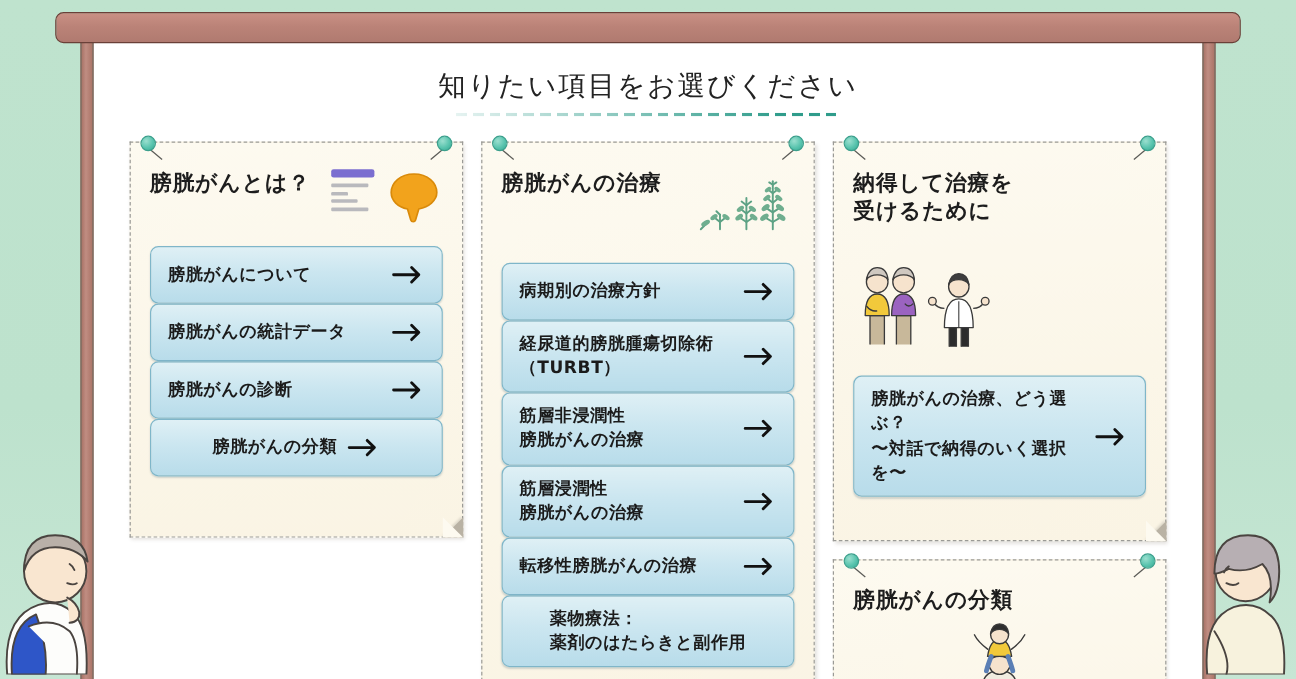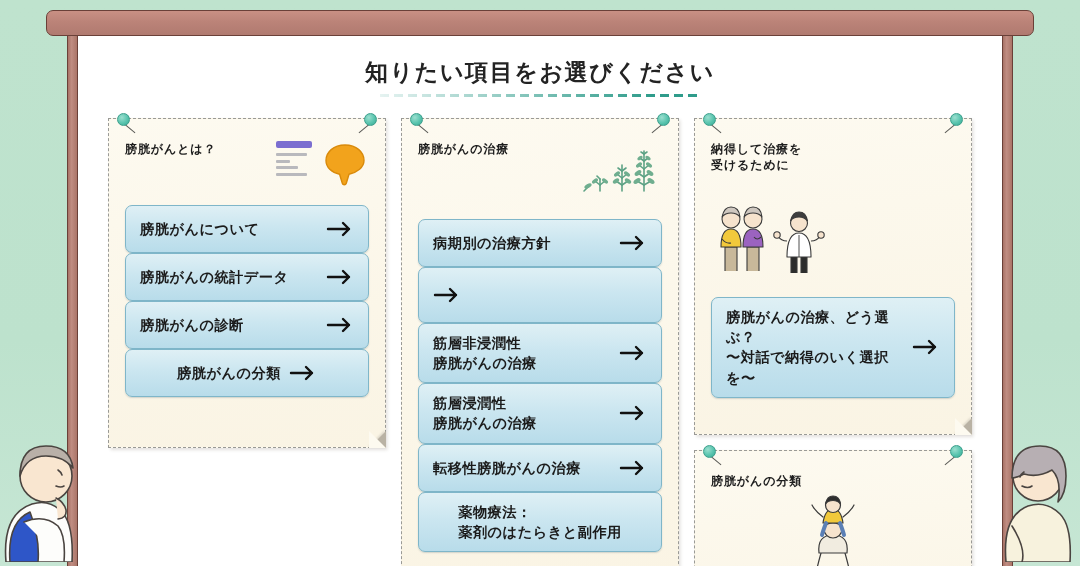--- a/index.html
+++ b/index.html
@@ -53,21 +53,21 @@
   
   .title-wrap {
     position: absolute;
     left: 78px; top: 58px;
     width: 924px;
     text-align: center;
     z-index: 7;
   }
   .page-title {
     font-size: 23px;
-    font-weight: 700;
+    font-weight: 400;
     color: #232323;
     letter-spacing: 1.6px;
     line-height: 1.25;
   }
   .title-rule {
     margin: 7px auto 0;
     width: 320px; height: 3px;
     background-image: repeating-linear-gradient(
       90deg,
       currentColor 0px, currentColor 9px,
@@ -148,21 +148,21 @@
   .card-head {
     position: relative;
     display: flex;
     align-items: flex-start;
     justify-content: space-between;
     gap: 6px;
     margin-bottom: 16px;
     min-height: 46px;
   }
   .card-title {
-    font-size: 12px;
+    font-size: 18px;
     font-weight: 700;
     color: #1d1d1d;
     letter-spacing: .9px;
     line-height: 1.34;
     white-space: pre-line;
   }
 
   
   .btn {
     position: relative;
@@ -353,20 +353,22 @@
         <div>
           <div class="btn">
             <span class="btn-label">病期別の治療方針</span>
             <span class="arrow">
               <svg width="28" height="20" viewBox="0 0 28 20">
                   <path d="M2 10h21M17 4l6 6-6 6" fill="none" stroke="currentColor" stroke-width="2.4" stroke-linecap="round" stroke-linejoin="round"></path>
                 </svg>
             </span>
           </div>
           <div class="btn two-line">
+            <span class="btn-label">経尿道的膀胱腫瘍切除術
+（TURBT）</span>
             <span class="arrow">
               <svg width="28" height="20" viewBox="0 0 28 20">
                   <path d="M2 10h21M17 4l6 6-6 6" fill="none" stroke="currentColor" stroke-width="2.4" stroke-linecap="round" stroke-linejoin="round"></path>
                 </svg>
             </span>
           </div>
           <div class="btn two-line">
             <span class="btn-label">筋層非浸潤性
 膀胱がんの治療</span>
             <span class="arrow">

